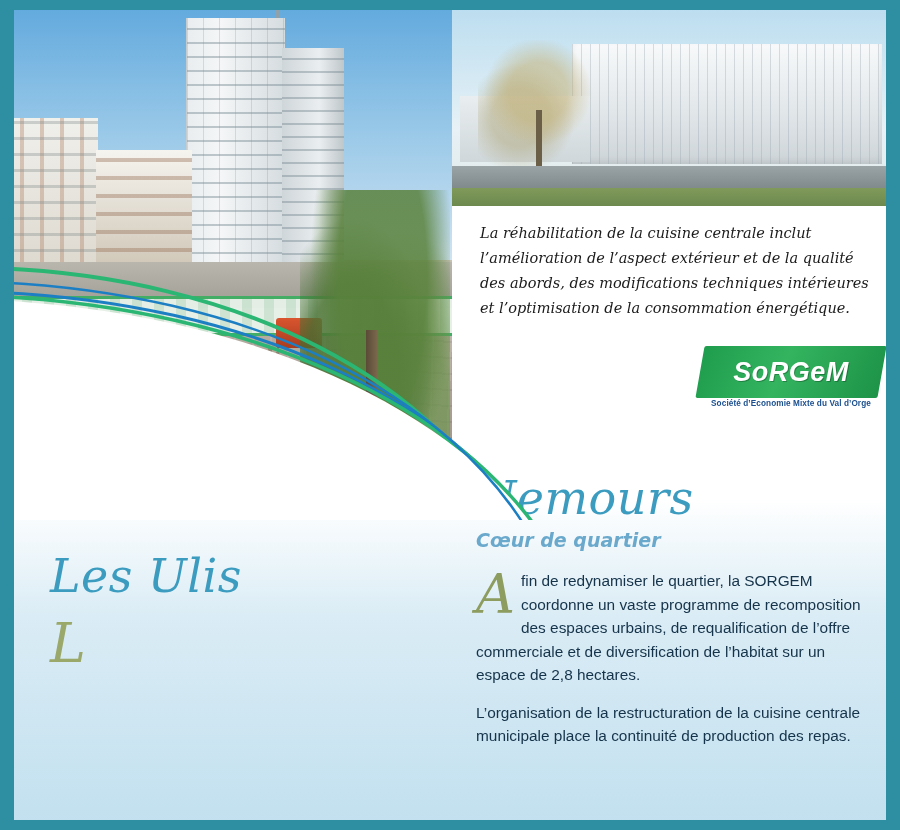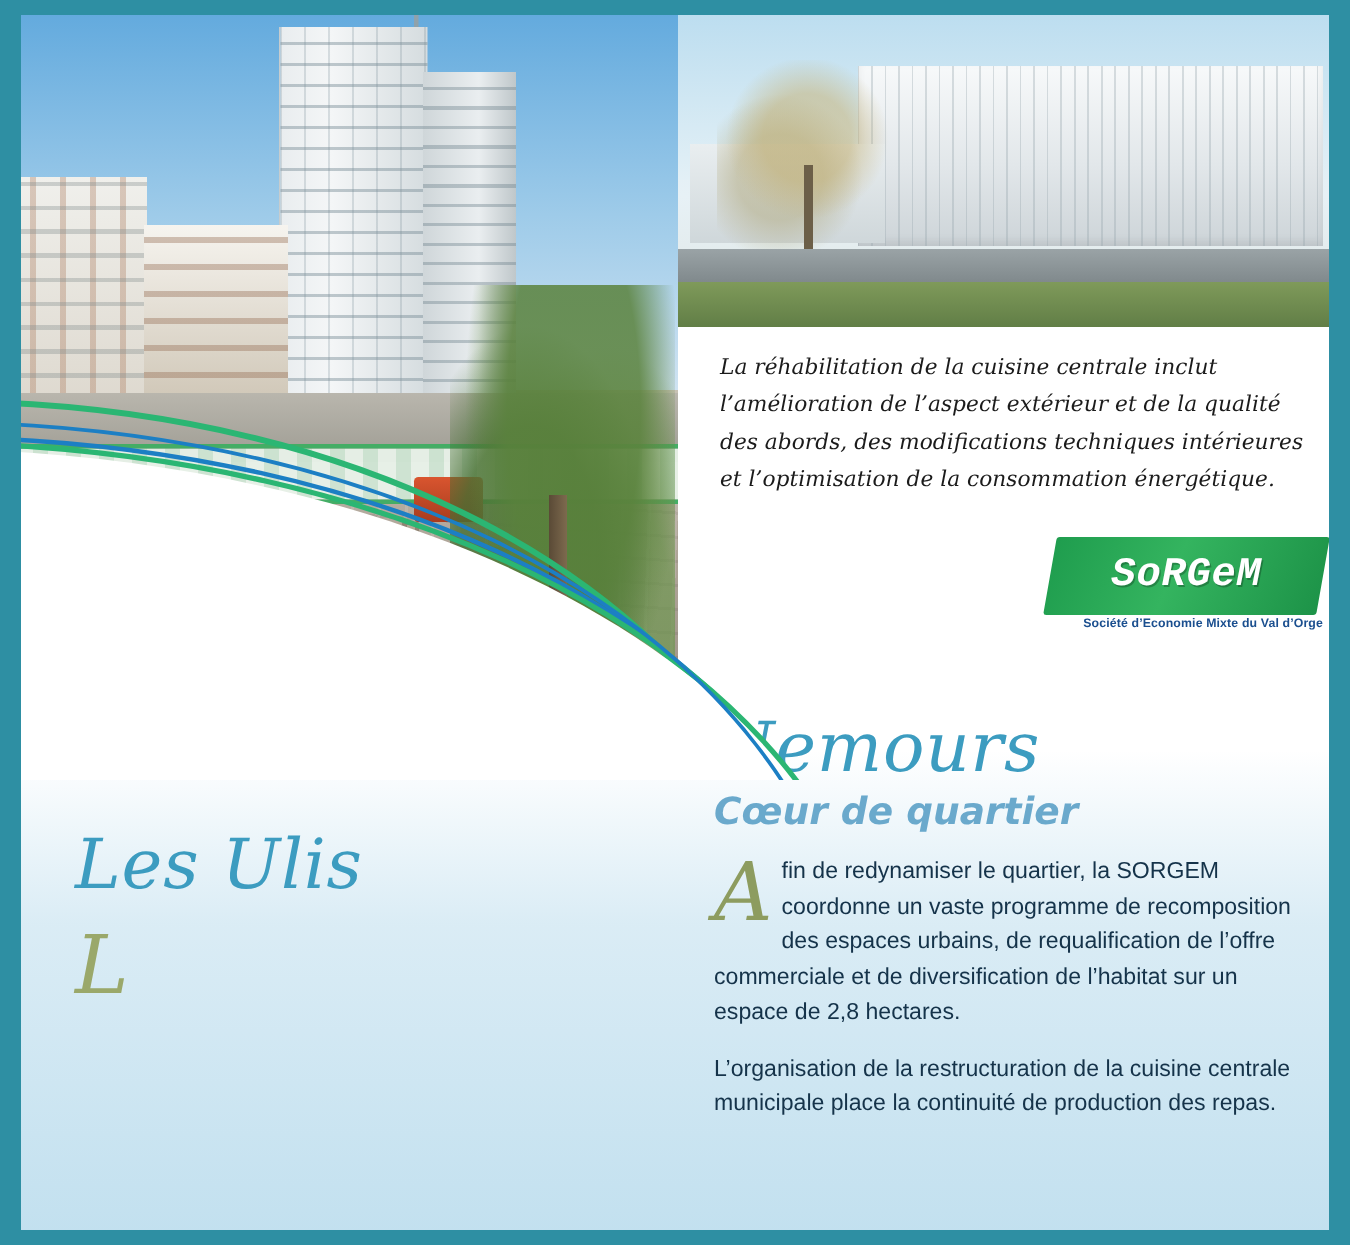--- a/index.html
+++ b/index.html
@@ -206,21 +206,21 @@
     background: linear-gradient(180deg,#9aa3a6 0%, #7e878a 100%);
   }
   .lawn-r {
     position: absolute; left: 0; top: 188px; width: 448px; height: 32px;
     background: linear-gradient(180deg,#7f9a5a 0%, #5f7c45 100%);
   }
 
   
   .right-panel {
     position: absolute;
-    left: 452px; top: 218px;
+    left: 452px; top: 206px;
     width: 448px; height: 302px;
     background: #ffffff;
   }
 
   .caption {
     position: absolute;
     left: 28px; top: 15px;
     width: 400px;
     font-family: "DejaVu Serif", serif;
     font-style: italic;
@@ -244,32 +244,32 @@
     border-radius: 2px;
   }
   .logo-text {
     position: absolute;
     left: 0; top: 0;
     width: 182px; height: 52px;
     display: flex;
     align-items: center;
     justify-content: center;
     color: #ffffff;
-    font-family: Liberation Mono, monospace;
+    font-family: Liberation Sans, sans-serif;
     font-weight: bold;
     font-style: italic;
     font-size: 27px;
     letter-spacing: .5px;
     text-shadow: 1px 1px 0 rgba(0,0,0,.25);
   }
   .logo-sub {
     position: absolute;
     left: 0; top: 53px;
     width: 182px;
-    text-align: right;
+    text-align: center;
     font-size: 8.2px;
     color: #1b4f8f;
     font-weight: bold;
     letter-spacing: .1px;
   }
 
   
   .swoosh {
     position: absolute;
     left: 0; top: 0;
@@ -312,21 +312,21 @@
     font-size: 46px;
     line-height: 52px;
     color: #3c9cc0;
     letter-spacing: .5px;
   }
   h2.sub {
     margin: 4px 0 0 0;
     font-family: "DejaVu Sans", sans-serif;
     font-style: italic;
     font-weight: bold;
-    font-size: 25px;
+    font-size: 19px;
     line-height: 25px;
     color: #6aa9cc;
   }
 
   .body-text {
     margin-top: 16px;
     font-family: "Liberation Sans", sans-serif;
     font-size: 15.4px;
     line-height: 23.5px;
     color: #15334a;

